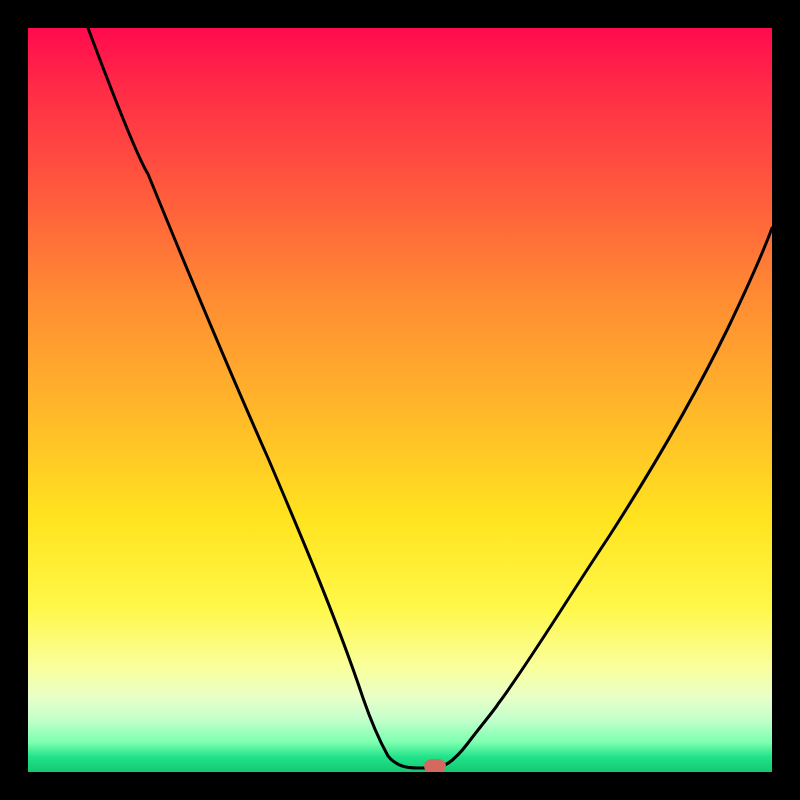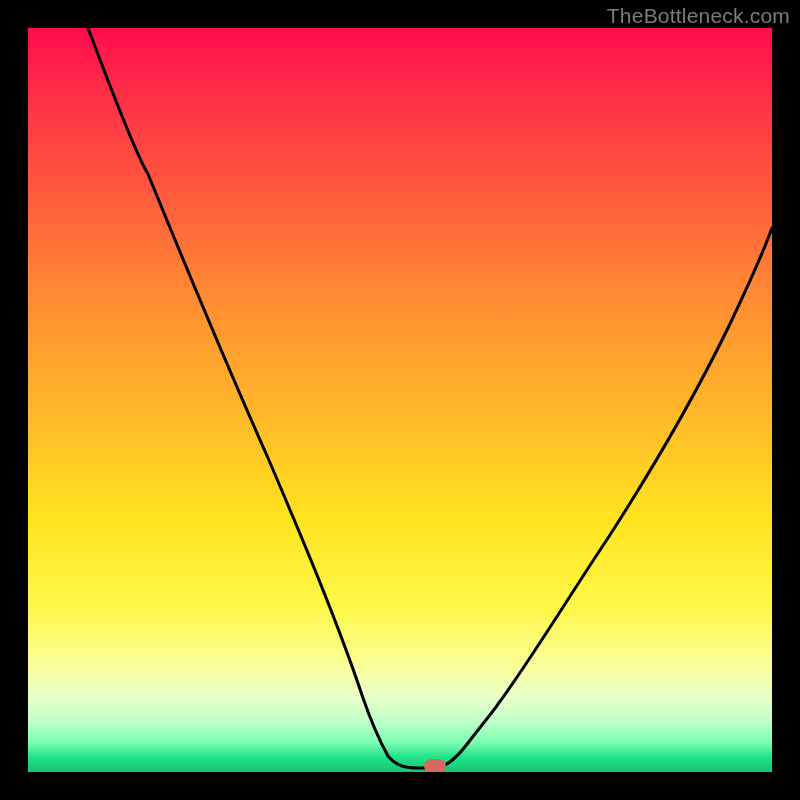--- a/index.html
+++ b/index.html
@@ -75,21 +75,20 @@
     font-weight: 500;
     letter-spacing: 0.2px;
     user-select: none;
   }
 </style>
 </head>
 <body>
 
 <div class="frame">
 
-  <div class="watermark">TheBottleneck.com</div>
 
   <div class="plot">
     <div class="grad"></div>
 
     <svg class="curve" viewBox="0 0 744 744" preserveAspectRatio="none">
 
       <path d="M 60 0
                C 90 80, 110 130, 120 146
                C 160 244, 200 340, 240 430
                C 275 512, 310 595, 335 670

